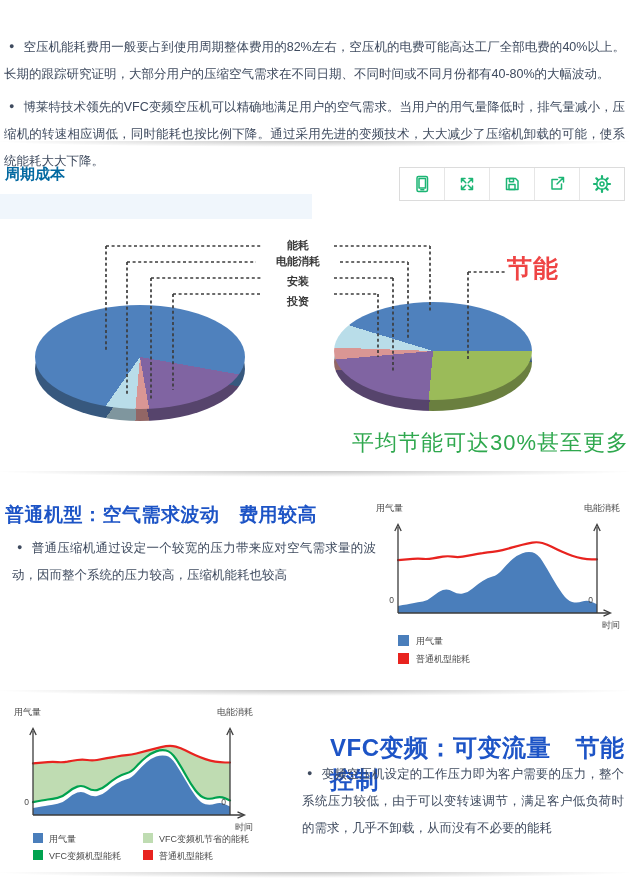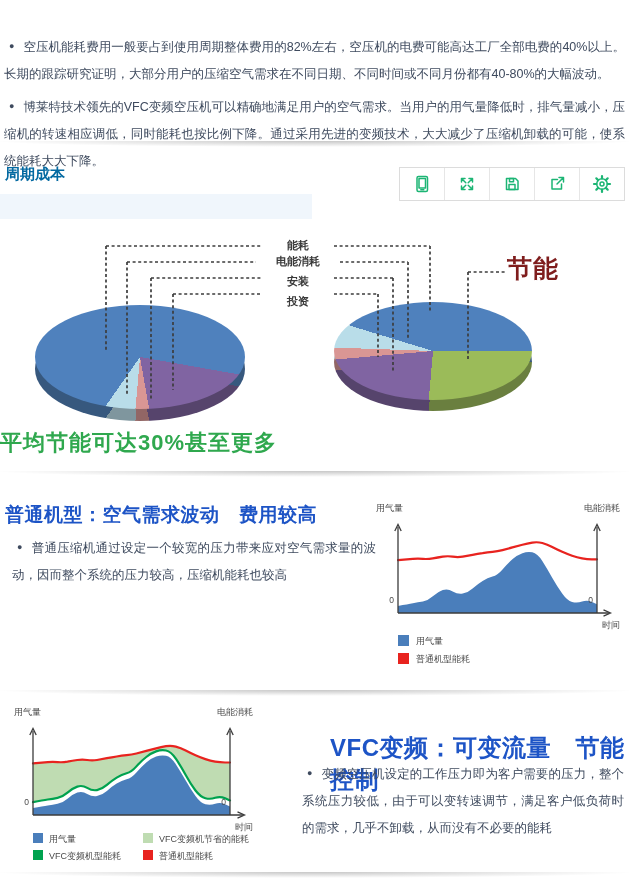--- a/index.html
+++ b/index.html
@@ -15,22 +15,22 @@
     position:absolute;left:0;width:629px;height:7px;
     background:radial-gradient(ellipse 60% 100% at 50% 0%, rgba(0,0,0,.22), rgba(0,0,0,0) 85%);
   }
   
   .h-main{color:#1d54c6;font-weight:bold;font-size:19px;letter-spacing:.5px;}
   .h-sec2{color:#0369a1;font-weight:bold;font-size:15px;}
   .body-p{color:#3e4a5e;font-size:12.5px;line-height:27px;margin:0;text-align:justify;}
   .dot{color:#3e4a5e;font-size:9px;margin:0 9px 0 5px;vertical-align:2px;}
   .pie-title{color:#2b6ab8;font-weight:bold;font-size:15.5px;white-space:nowrap;}
   .pie-label{color:#3a3a3a;font-size:11px;font-weight:600;text-align:center;width:72px;}
-  .saving-big{color:#7f1d1d;font-weight:bold;font-size:25px;letter-spacing:1px;}
-  .footer-green{color:#2fa84e;font-weight:bold;font-size:22px;text-align:left;width:100%;letter-spacing:1px;}
+  .saving-big{color:#ef4444;font-weight:bold;font-size:25px;letter-spacing:1px;}
+  .footer-green{color:#2fa84e;font-weight:normal;font-size:22px;text-align:right;width:100%;letter-spacing:1px;}
   
   .toolbar{
     position:absolute;right:4px;top:17px;display:flex;background:#fff;
     border:1px solid #dcdcdc;
   }
   .tool-btn{width:44px;height:32px;display:flex;align-items:center;justify-content:center;cursor:pointer;}
   .tool-btn + .tool-btn{border-left:1px solid #e6e6e6;}
   .tool-btn svg{fill:none;stroke-width:1.5;stroke-linecap:round;stroke-linejoin:round;}
   
   .pie{position:absolute;border-radius:50%;}

